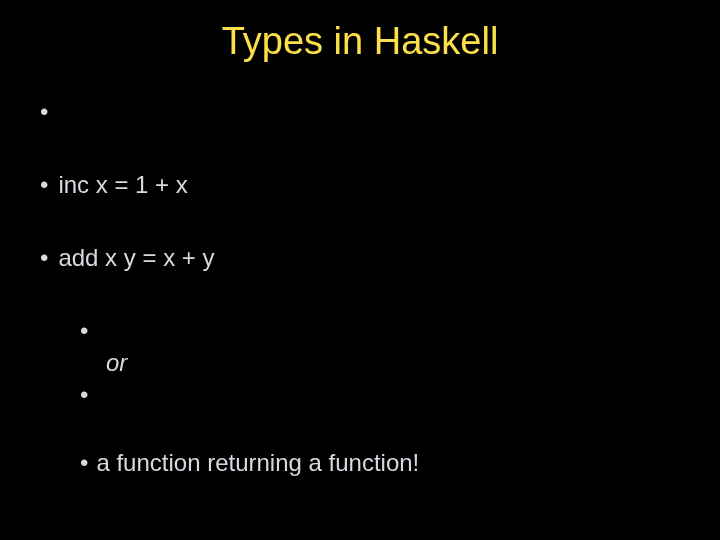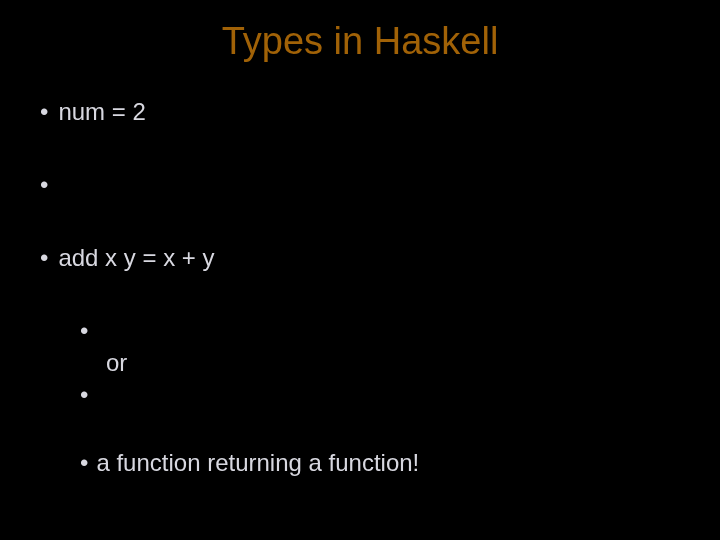--- a/index.html
+++ b/index.html
@@ -8,21 +8,21 @@
     background: #000;
     color: #d8d8e0;
     font-family: Arial, Helvetica, sans-serif;
     padding: 20px 30px;
     overflow: hidden;
   }
   .slide-title {
     text-align: center;
     font-size: 38px;
     font-weight: 400;
-    color: #a16207;
+    color: #fde047;
     margin-bottom: 35px;
   }
   .main-list {
     list-style: none;
     padding-left: 10px;
   }
   .main-list > li {
     display: flex;
     font-size: 24px;
     margin-bottom: 45px;
@@ -48,38 +48,39 @@
   }
   .sub-item {
     display: flex;
     align-items: baseline;
   }
   .sub-item .bullet {
     margin-right: 8px;
   }
   .or-line {
     padding-left: 26px;
+    font-style: italic;
     margin-bottom: 4px;
   }
   .gap-before {
     margin-top: 40px;
   }
 </style>
 </head>
 <body>
 
 <h1 class="slide-title">Types in Haskell</h1>
 
 <ul class="main-list">
   <li>
     <span class="bullet">•</span>
-    <span class="left-col">num = 2</span>
   </li>
   <li>
     <span class="bullet">•</span>
+    <span class="left-col">inc x = 1 + x</span>
   </li>
   <li>
     <span class="bullet">•</span>
     <span class="left-col">add x y = x + y</span>
   </li>
 </ul>
 
 <ul class="sub-list">
   <li class="sub-item">
     <span class="bullet">•</span>

